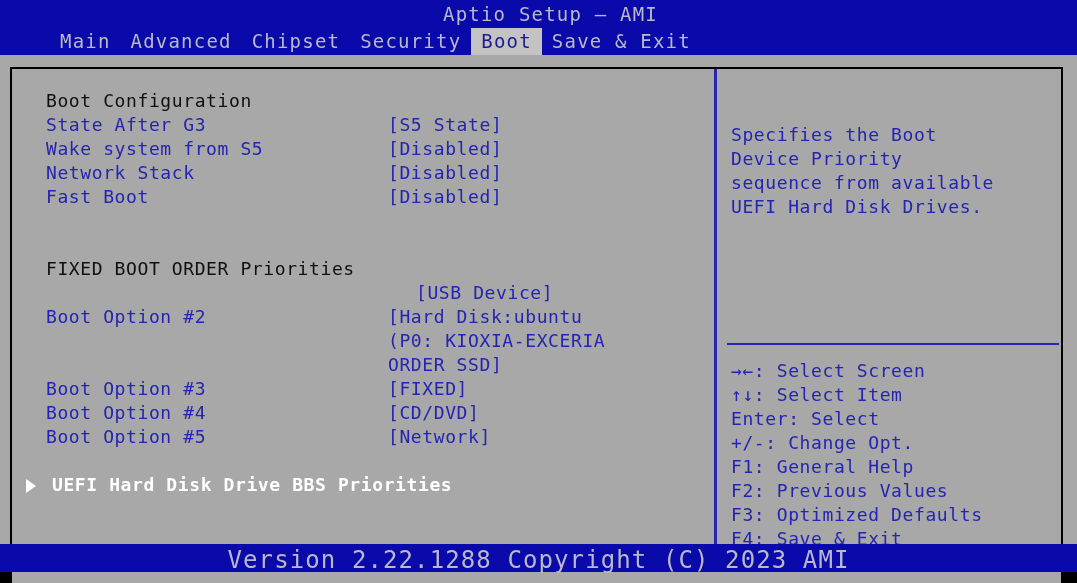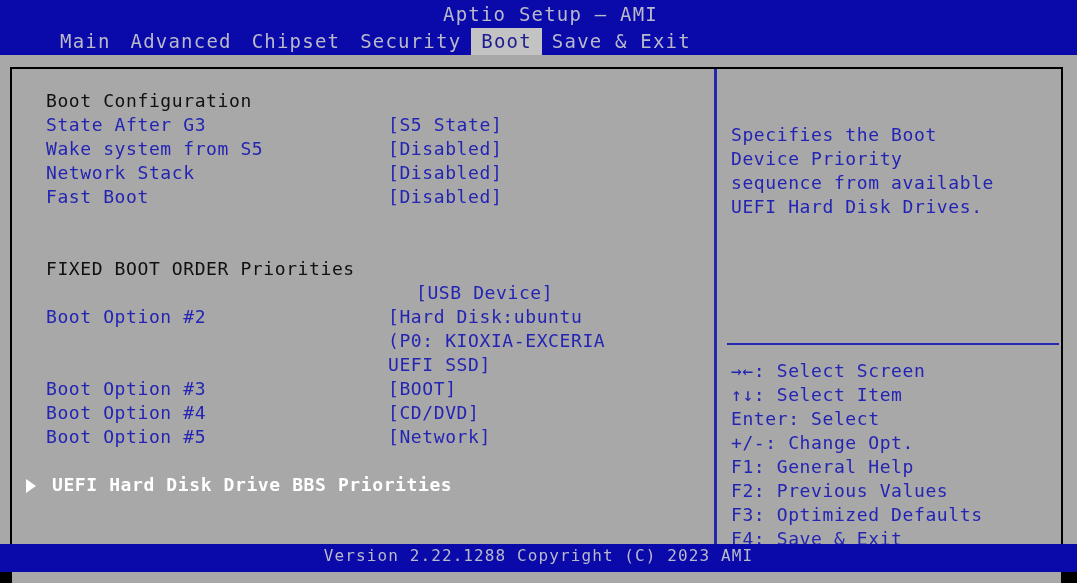--- a/index.html
+++ b/index.html
@@ -139,21 +139,21 @@
     position: absolute;
     left: 0; top: 544px;
     width: 1077px; height: 28px;
     background: #0a0aaa;
   }
   #footer-text {
     position: absolute;
     left: 0; top: 2px;
     width: 1077px;
     text-align: center;
-    font-size: 16px;
+    font-size: 24px;
     letter-spacing: 1.1px;
     color: #b9b9c9;
     white-space: pre;
   }
 </style>
 </head>
 <body>
 
 <div id="screen">
 
@@ -192,24 +192,24 @@
 
         <div class="row lbl hdr" style="top:188px;">FIXED BOOT ORDER Priorities</div>
 
         <div class="row val item" style="top:212px;margin-left:28px;">[USB Device]</div>
 
         <div class="row lbl item" style="top:236px;">Boot Option #2</div>
         <div class="row val item" style="top:236px;">[Hard Disk:ubuntu</div>
 
         <div class="row val item" style="top:260px;">(P0: KIOXIA-EXCERIA</div>
 
-        <div class="row val item" style="top:284px;">UEFI SSD]</div>
+        <div class="row val item" style="top:284px;">ORDER SSD]</div>
 
         <div class="row lbl item" style="top:308px;">Boot Option #3</div>
-        <div class="row val item" style="top:308px;">[BOOT]</div>
+        <div class="row val item" style="top:308px;">[FIXED]</div>
 
         <div class="row lbl item" style="top:332px;">Boot Option #4</div>
         <div class="row val item" style="top:332px;">[CD/DVD]</div>
 
         <div class="row lbl item" style="top:356px;">Boot Option #5</div>
         <div class="row val item" style="top:356px;">[Network]</div>
 
         <div class="arrow" style="top:410px;"></div>
         <div class="row sel" style="top:404px; left:40px;font-weight:bold;">UEFI Hard Disk Drive BBS Priorities</div>
       </div>

